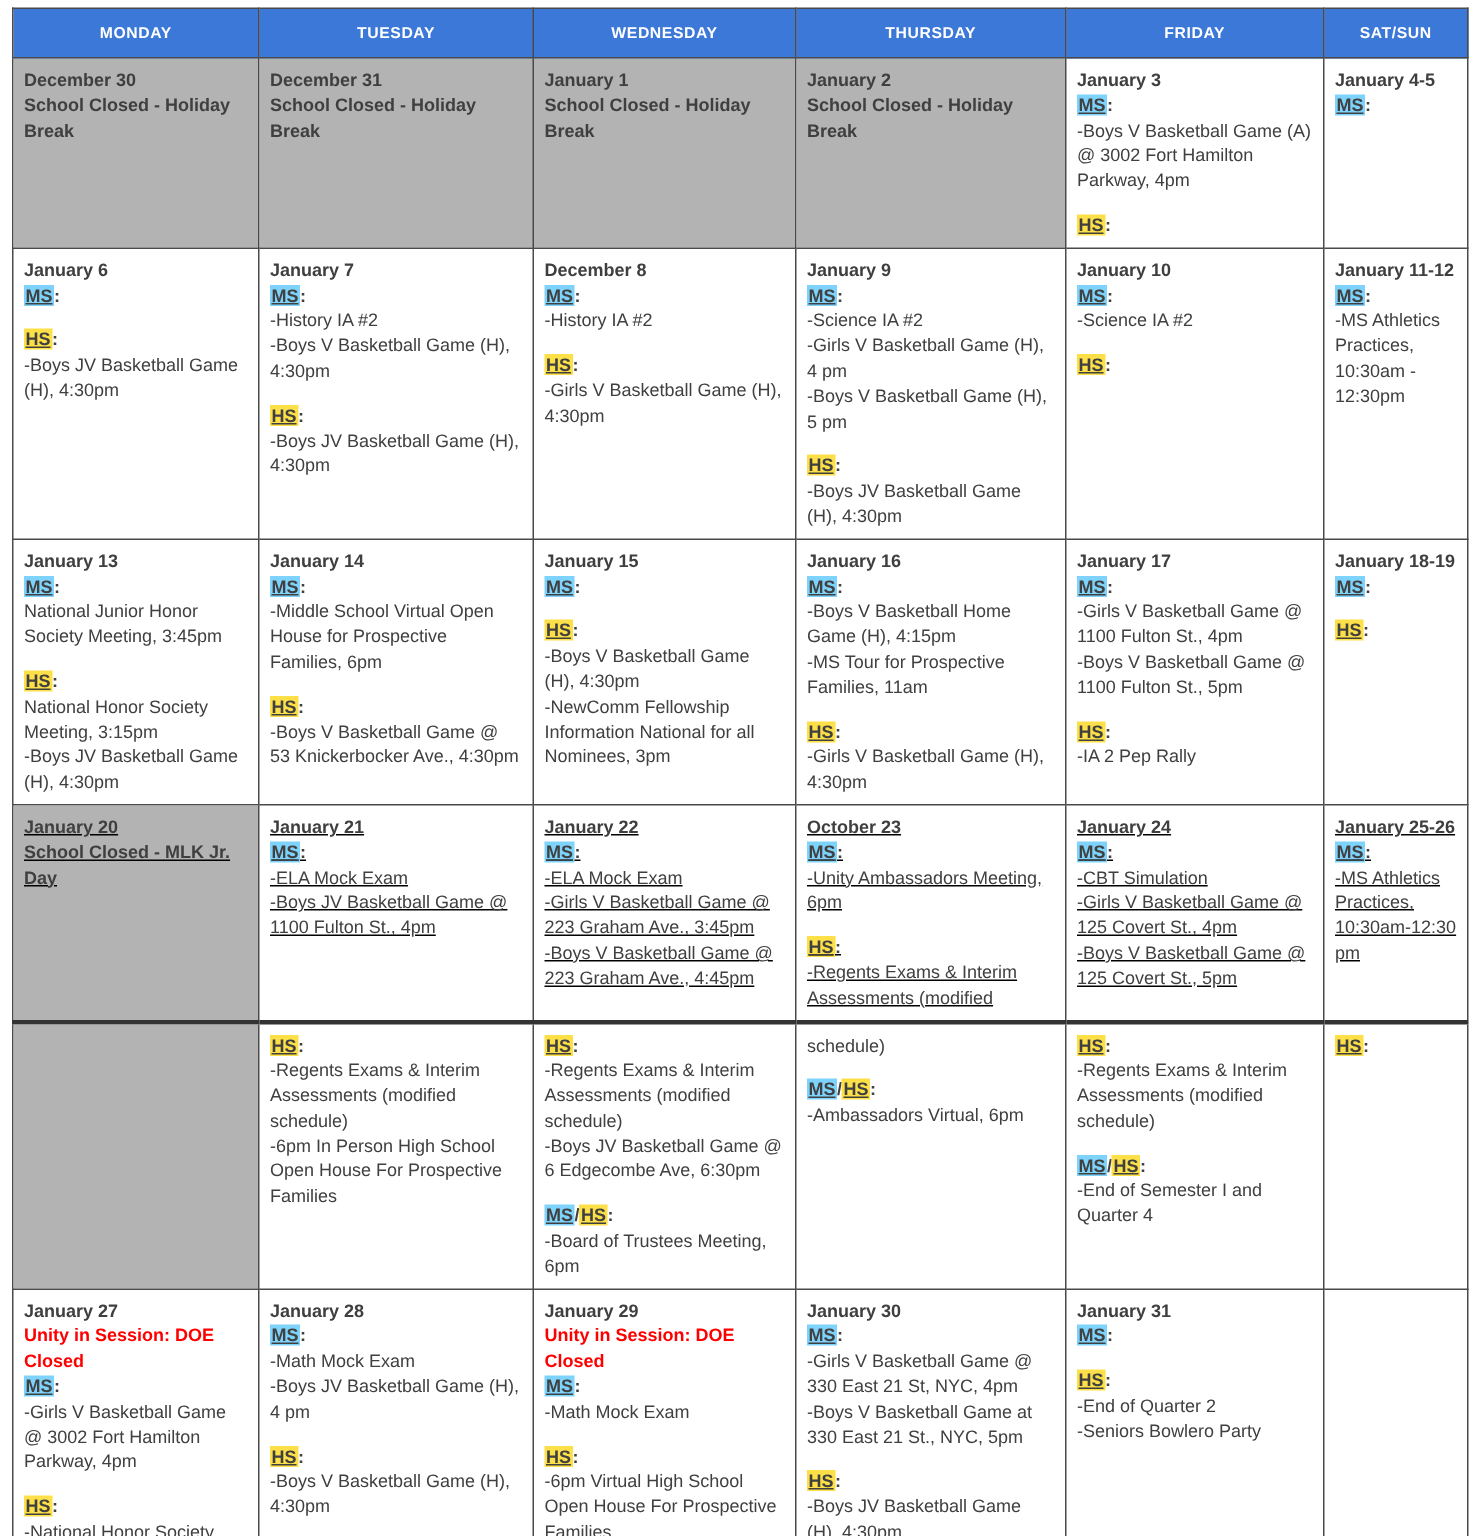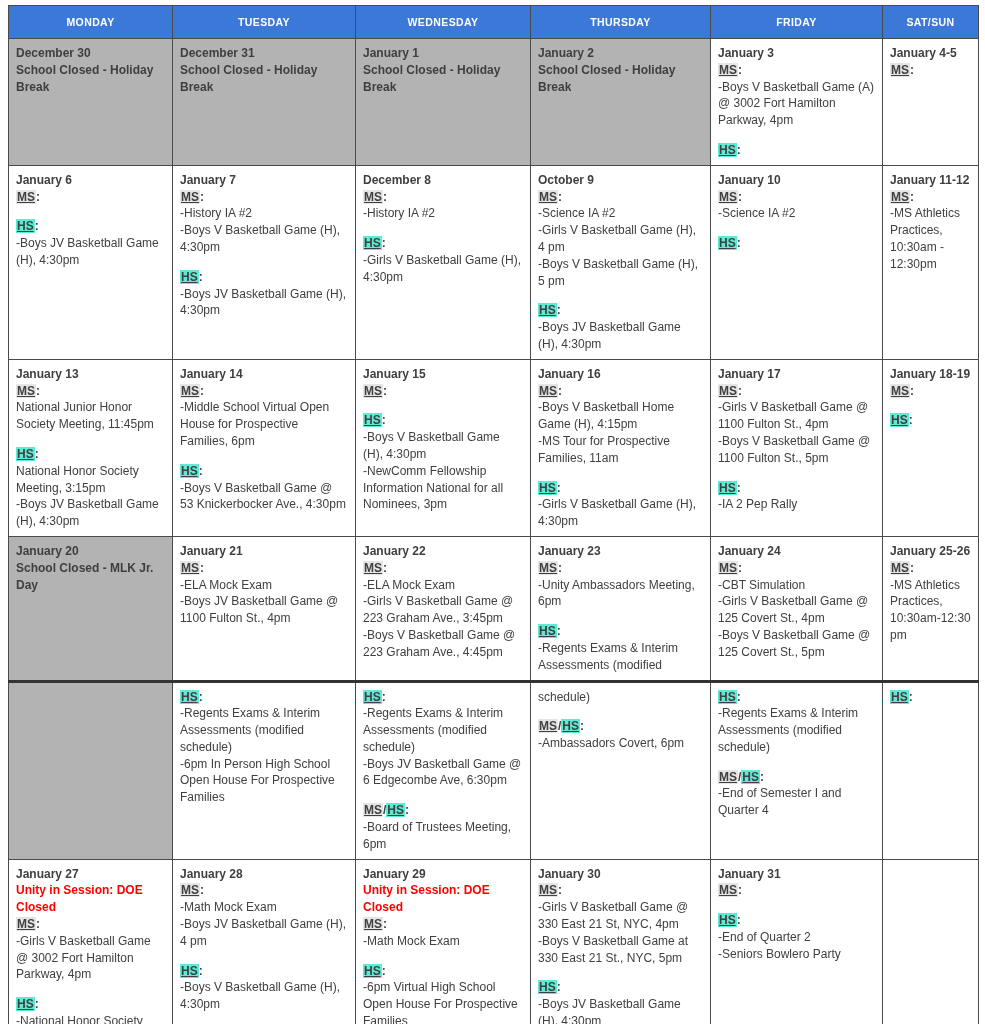--- a/index.html
+++ b/index.html
@@ -34,21 +34,21 @@
     padding: 6px 7px 6px 7px;
     font-size: 12px;
     color: #404040;
     line-height: 1.4;
     overflow: hidden;
   }
   td.gray { background: #b3b3b3; }
   tbody tr:nth-child(1) { height: 113px; }
   tbody tr:nth-child(2) { height: 182px; }
   tbody tr:nth-child(3) { height: 160px; }
-  tbody tr:nth-child(4) { height: 135px; }
+  tbody tr:nth-child(4) { height: 135px; text-decoration: underline; }
   tbody tr:nth-child(5) { height: 165px; }
   tbody tr:nth-child(6) { height: 225px; }
   tbody tr:nth-child(5) td { border-top: 3px solid #333333; }
   .date {
     font-weight: bold;
     color: #3f3f3f;
   }
   .closed {
     font-weight: bold;
     color: #3f3f3f;
@@ -62,22 +62,22 @@
   .date + .section,
   .note + .section { margin-top: 0; }
   .labels {
     font-weight: bold;
     color: #404040;
   }
   .label {
     text-decoration: underline;
     padding: 0 1px;
   }
-  .ms-label { background: #e5e5e5; }
-  .hs-label { background: #5eead4; }
+  .ms-label { background: #7dd3fc; }
+  .hs-label { background: #fde047; }
   .item { color: #404040; }
 </style>
 </head>
 <body>
 
 <div class="calendar-wrap">
   <table class="calendar">
     <colgroup>
       <col style="width:164px">
       <col style="width:183px">
@@ -159,21 +159,21 @@
             <div class="section">
               <div class="labels"><span class="label ms-label">MS</span>:</div>
               <div class="item">-History IA #2</div>
             </div>
             <div class="section">
               <div class="labels"><span class="label hs-label">HS</span>:</div>
               <div class="item">-Girls V Basketball Game (H), 4:30pm</div>
             </div>
           </td>
           <td>
-            <div class="date">October 9</div>
+            <div class="date">January 9</div>
             <div class="section">
               <div class="labels"><span class="label ms-label">MS</span>:</div>
               <div class="item">-Science IA #2</div>
               <div class="item">-Girls V Basketball Game (H), 4 pm</div>
               <div class="item">-Boys V Basketball Game (H), 5 pm</div>
             </div>
             <div class="section">
               <div class="labels"><span class="label hs-label">HS</span>:</div>
               <div class="item">-Boys JV Basketball Game (H), 4:30pm</div>
             </div>
@@ -194,21 +194,21 @@
               <div class="labels"><span class="label ms-label">MS</span>:</div>
               <div class="item">-MS Athletics Practices, 10:30am - 12:30pm</div>
             </div>
           </td>
         </tr>
         <tr>
           <td>
             <div class="date">January 13</div>
             <div class="section">
               <div class="labels"><span class="label ms-label">MS</span>:</div>
-              <div class="item">National Junior Honor Society Meeting, 11:45pm</div>
+              <div class="item">National Junior Honor Society Meeting, 3:45pm</div>
             </div>
             <div class="section">
               <div class="labels"><span class="label hs-label">HS</span>:</div>
               <div class="item">National Honor Society Meeting, 3:15pm</div>
               <div class="item">-Boys JV Basketball Game (H), 4:30pm</div>
             </div>
           </td>
           <td>
             <div class="date">January 14</div>
             <div class="section">
@@ -281,21 +281,21 @@
           <td>
             <div class="date">January 22</div>
             <div class="section">
               <div class="labels"><span class="label ms-label">MS</span>:</div>
               <div class="item">-ELA Mock Exam</div>
               <div class="item">-Girls V Basketball Game @ 223 Graham Ave., 3:45pm</div>
               <div class="item">-Boys V Basketball Game @ 223 Graham Ave., 4:45pm</div>
             </div>
           </td>
           <td>
-            <div class="date">January 23</div>
+            <div class="date">October 23</div>
             <div class="section">
               <div class="labels"><span class="label ms-label">MS</span>:</div>
               <div class="item">-Unity Ambassadors Meeting, 6pm</div>
             </div>
             <div class="section">
               <div class="labels"><span class="label hs-label">HS</span>:</div>
               <div class="item">-Regents Exams &amp; Interim Assessments (modified</div>
             </div>
           </td>
           <td>
@@ -334,21 +334,21 @@
               <div class="labels"><span class="label ms-label">MS</span>/<span class="label hs-label">HS</span>:</div>
               <div class="item">-Board of Trustees Meeting, 6pm</div>
             </div>
           </td>
           <td>
             <div class="section">
               <div class="item">schedule)</div>
             </div>
             <div class="section">
               <div class="labels"><span class="label ms-label">MS</span>/<span class="label hs-label">HS</span>:</div>
-              <div class="item">-Ambassadors Covert, 6pm</div>
+              <div class="item">-Ambassadors Virtual, 6pm</div>
             </div>
           </td>
           <td>
             <div class="section">
               <div class="labels"><span class="label hs-label">HS</span>:</div>
               <div class="item">-Regents Exams &amp; Interim Assessments (modified schedule)</div>
             </div>
             <div class="section">
               <div class="labels"><span class="label ms-label">MS</span>/<span class="label hs-label">HS</span>:</div>
               <div class="item">-End of Semester I and Quarter 4</div>

